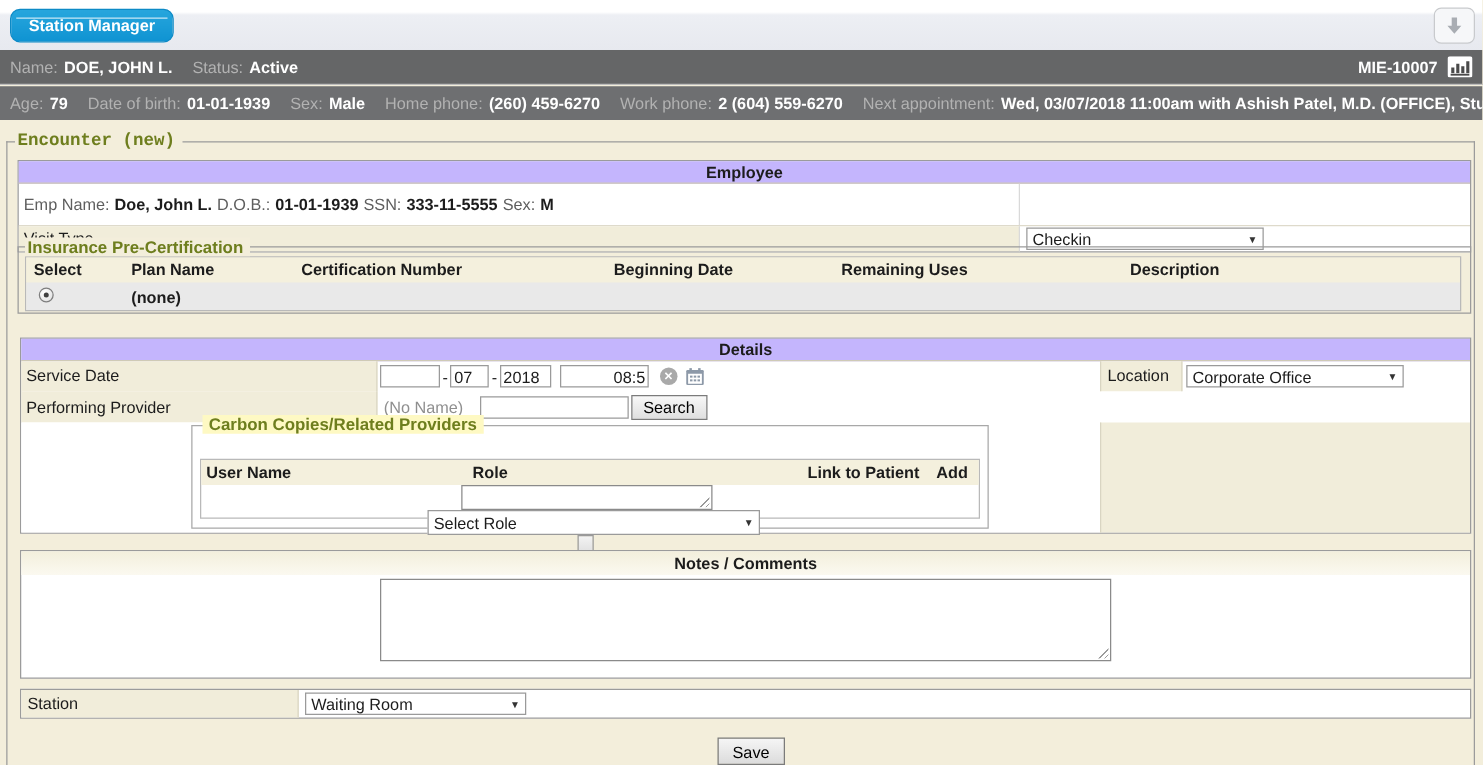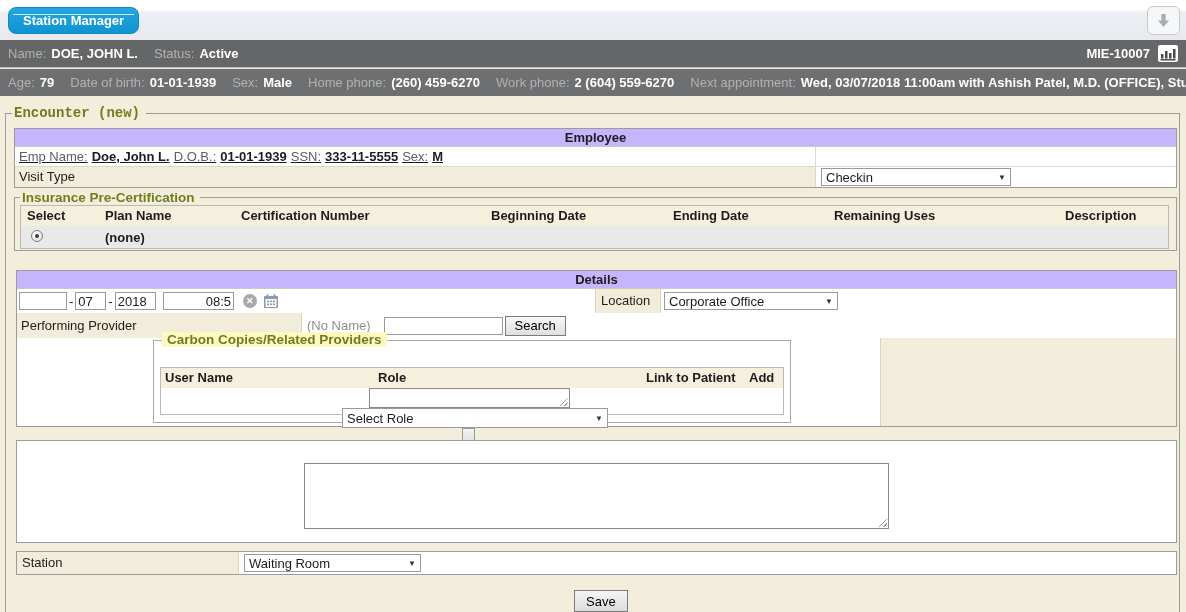--- a/index.html
+++ b/index.html
@@ -34,21 +34,21 @@
     border:1px solid #9b9b9b; border-bottom:none; pointer-events:none; }
   .enc-legend { position:absolute; left:12px; top:105px; font-weight:bold; font-size:14px;
     color:#6e7e1e; background:#f3eedb; padding:0 6px 0 2px; z-index:2;font-family:Liberation Mono, monospace; }
   .sec-hdr { background:#c4b5fd; font-weight:bold; text-align:center; height:18px;
     line-height:18px; border-bottom:1px solid #cfcab6; font-size:13px; }
   .flabel { color:#5e5e5e; }
   .fval { font-weight:bold; color:#1c1c1c; }
   
   .emp-tbl { position:absolute; left:14px; top:128px; width:1163px; border:1px solid #9b9b9b;
     background:#fff; }
-  .emp-row1 { display:flex; height:20px; align-items:flex-end; border-bottom:1px solid #dedacb;text-decoration:underline; }
+  .emp-row1 { display:flex; height:34px; align-items:flex-end; border-bottom:1px solid #dedacb; }
   .emp-row1-left { width:801px; height:100%; display:flex; align-items:center; gap:4px;
     padding-left:4px; border-right:1px solid #d9d9d9; white-space:nowrap; }
   .emp-row2 { display:flex; height:20px; align-items:center; }
   .emp-row2-left { width:801px; height:100%; line-height:19px; padding-left:4px;
     background:#f1edda; border-right:1px solid #d9d9d9; }
   
   .sel { display:inline-flex; align-items:center; justify-content:space-between;
     background:#fff; border:1px solid #9a9a9a; height:18px; padding:0 4px;
     cursor:pointer; white-space:nowrap; }
   .chev { font-size:8px; color:#333; margin-left:6px; }
@@ -205,40 +205,40 @@
 </div>
 
 <div class="ins-legend">Insurance Pre-Certification</div>
 <div class="ins-fs">
   <div class="ins-tbl">
     <div class="ins-hdr">
       <div class="c1">Select</div>
       <div class="c2">Plan Name</div>
       <div class="c3">Certification Number</div>
       <div class="c4">Beginning Date</div>
-      <div class="c5">Ending Date</div>
       <div class="c6">Remaining Uses</div>
       <div class="c7">Description</div>
     </div>
     <div class="ins-row">
       <div class="c1"><span class="radio"></span></div>
       <div class="c2 fval">(none)</div>
       <div class="c3"></div>
         <div class="c4"></div>
         <div class="c5"></div>
         <div class="c6"></div>
         <div class="c7"></div>
     </div>
   </div>
 </div>
 
 <div class="det-tbl">
   <div class="sec-hdr">Details</div>
 
   <div class="det-row row1">
+    <div class="colA">Service Date</div>
     <div class="colB">
       <input class="inp" style="width: 32px; padding-left: 44px;" value="03">
       <span class="dash">-</span>
       <input class="inp" style="width: 31px;" value="07">
       <span class="dash">-</span>
       <input class="inp" style="width: 41px;" value="2018">
       <input class="inp" style="width: 71px; margin-left: 7px; padding-left: 42px;" value="08:56">
       <span class="clr-icon">✕</span>
       <span class="cal-icon">
         <svg width="16" height="15" viewBox="0 0 16 15">
@@ -301,20 +301,21 @@
             <div class="k4"><button class="btn-sm">Add</button></div>
           </div>
         </div>
       </div>
     </div>
     <div class="colCD"></div>
   </div>
 </div>
 
 <div class="notes">
+  <div class="notes-hdr">Notes / Comments</div>
   <div class="notes-ta grip"></div>
 </div>
 
 <div class="sta-tbl">
   <div class="sta-label">Station</div>
   <div class="sel" style="width:177px;margin-left:5px">
     <span>Waiting Room</span>
     <span class="chev">▼</span>
   </div>
 </div>

